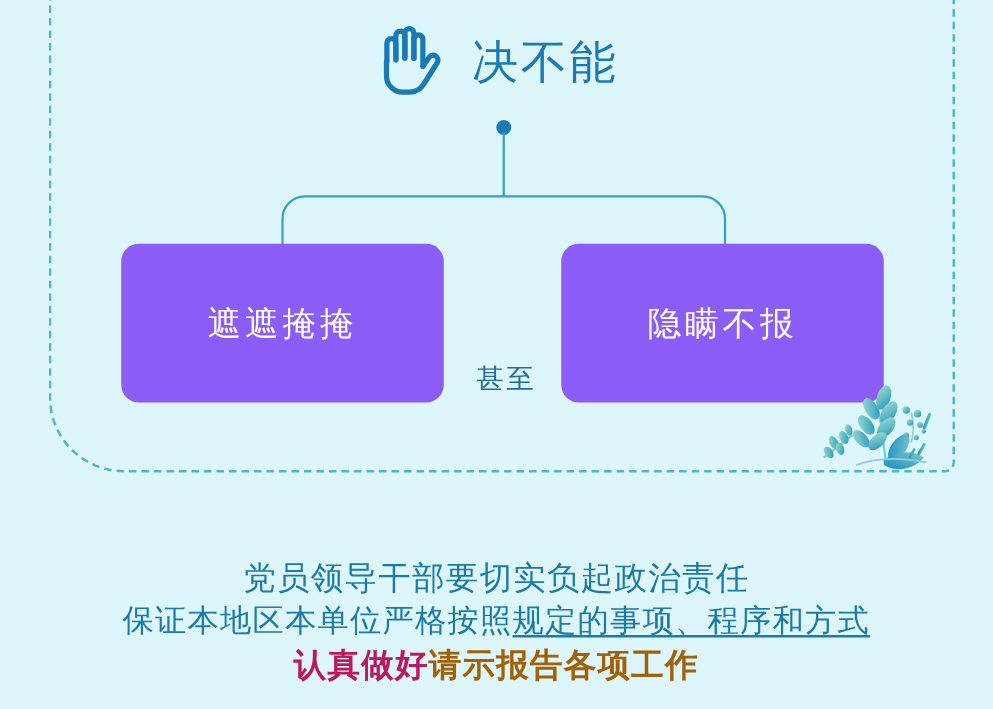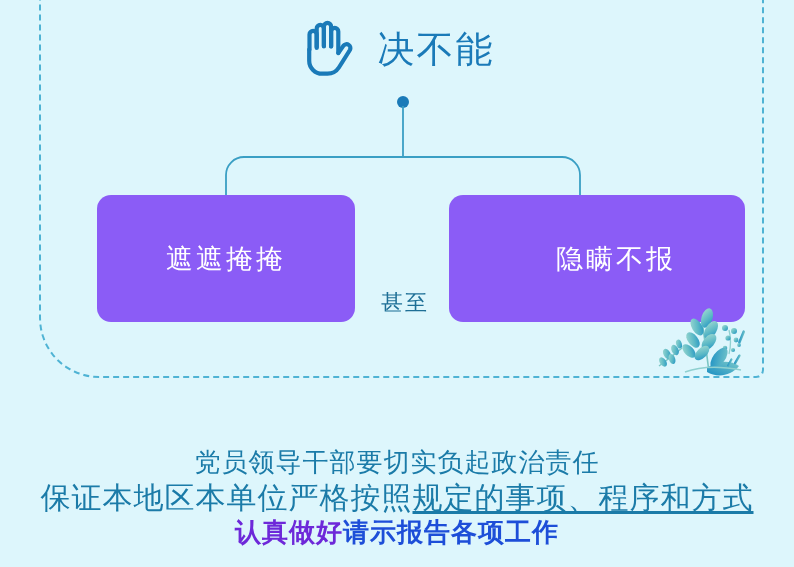--- a/index.html
+++ b/index.html
@@ -80,21 +80,21 @@
     align-items: center;
     justify-content: center;
     color: #ffffff;
     font-size: 27px;
     letter-spacing: 3px;
     top: 195px;
     width: 258px;
     height: 127px;
   }
   .box-left  { left: 97px; }
-  .box-right { left: 449px; padding-left: 38px; }
+  .box-right { left: 449px; }
 
   .between-label {
     position: absolute;
     left: 365px;
     top: 288px;
     width: 80px;
     text-align: center;
     font-size: 22px;
     color: #1e6f96;
     letter-spacing: 2px;
@@ -118,28 +118,28 @@
     width: 794px;
     text-align: center;
   }
   .footer-line {
     font-size: 26px;
     line-height: 35px;
     color: #1b7ba8;
     letter-spacing: 1px;
     white-space: nowrap;
   }
-  .footer-line.l2 { font-size: 30px; }
+  .footer-line.l2 { font-size: 25px; }
   .footer-line .underlined {
     text-decoration: underline;
     text-underline-offset: 3px;
   }
   .footer-line.l3 { font-weight: bold; letter-spacing: 1px; }
-  .footer-line.l3 .plain { color: #6d28d9; }
-  .footer-line.l3 .accent { color: #1d4ed8; }
+  .footer-line.l3 .plain { color: #be185d; }
+  .footer-line.l3 .accent { color: #a16207; }
 </style>
 </head>
 <body>
 
 <div id="stage">
 
   <div class="dashed-frame"></div>
 
   <div class="header">
     <span class="hand-icon">

